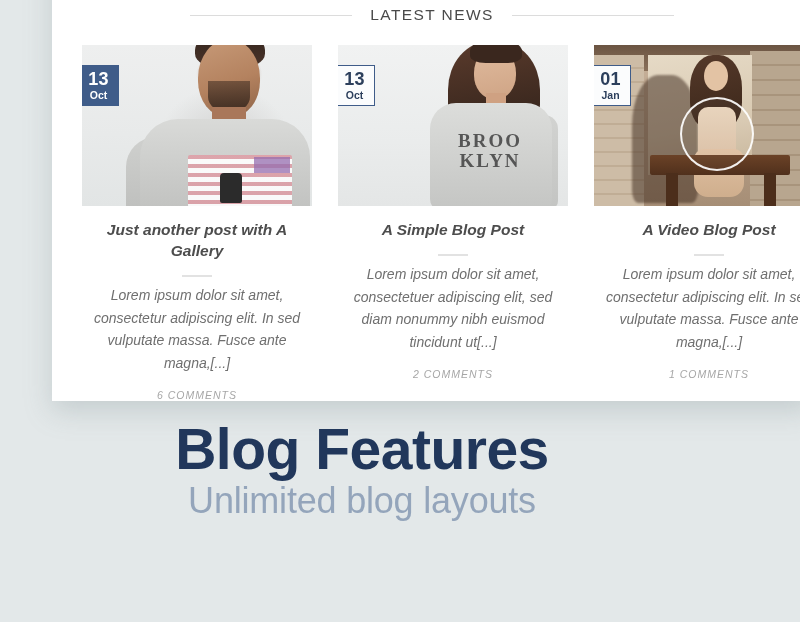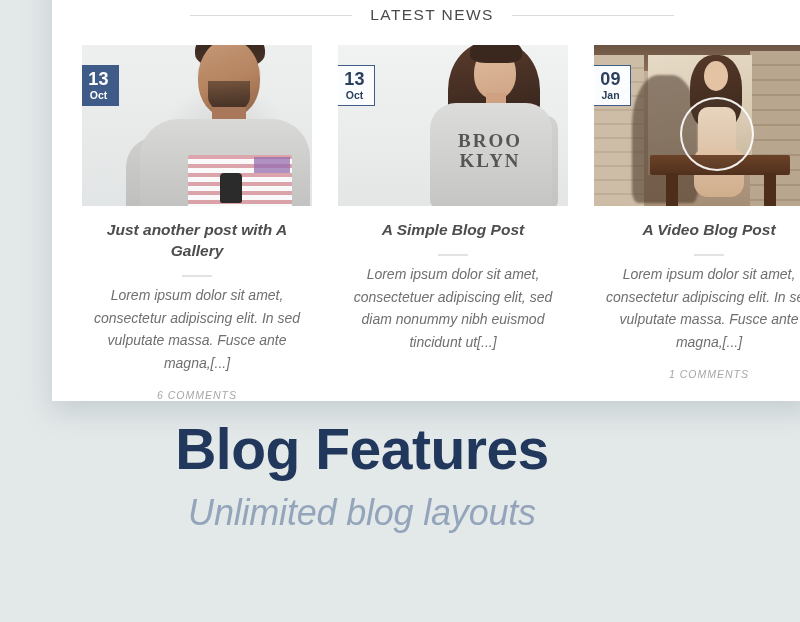--- a/index.html
+++ b/index.html
@@ -383,26 +383,24 @@
     text-align: center;
   }
   #hero-title {
     font-size: 57px;
     font-weight: bold;
     color: #21375b;
     letter-spacing: -0.5px;
     line-height: 1.05;
   }
   #hero-subtitle {
-    margin-top: 12px;
     font-size: 36px;
     font-weight: 400;
     color: #94a5bb;
     letter-spacing: -0.2px;
-    font-style: italic;
   }
 </style>
 </head>
 <body>
 
 <div id="news-panel">
 
   <div id="section-heading">
     <span class="rule left"></span>
     <span id="section-title-text">LATEST NEWS</span>
@@ -450,20 +448,21 @@
         </div>
         <div class="date-badge outline">
           <span class="date-day">13</span>
           <span class="date-month">Oct</span>
         </div>
       </div>
       <div class="card-body">
         <h3 class="card-title">A Simple Blog Post</h3>
         <div class="card-divider"></div>
         <p class="card-excerpt">Lorem ipsum dolor sit amet, consectetuer adipiscing elit, sed diam nonummy nibh euismod tincidunt ut[...]</p>
+        <div class="card-comments">2 COMMENTS</div>
       </div>
     </article>
 
     <article class="news-card">
       <div class="card-media">
         <div class="photo-3">
           <div class="p3-walltop"></div>
           <div class="p3-plankL"></div>
           <div class="p3-plankR"></div>
           <div class="p3-door"></div>
@@ -471,21 +470,21 @@
           <div class="p3-figure-hair"></div>
           <div class="p3-figure-face"></div>
           <div class="p3-figure-body"></div>
           <div class="p3-legs"></div>
           <div class="p3-bench"></div>
           <div class="p3-bench-leg-a"></div>
           <div class="p3-bench-leg-b"></div>
           <div class="p3-circle"></div>
         </div>
         <div class="date-badge outline">
-          <span class="date-day">09</span>
+          <span class="date-day">01</span>
           <span class="date-month">Jan</span>
         </div>
       </div>
       <div class="card-body">
         <h3 class="card-title">A Video Blog Post</h3>
         <div class="card-divider"></div>
         <p class="card-excerpt">Lorem ipsum dolor sit amet, consectetur adipiscing elit. In sed vulputate massa. Fusce ante magna,[...]</p>
         <div class="card-comments">1 COMMENTS</div>
       </div>
     </article>

